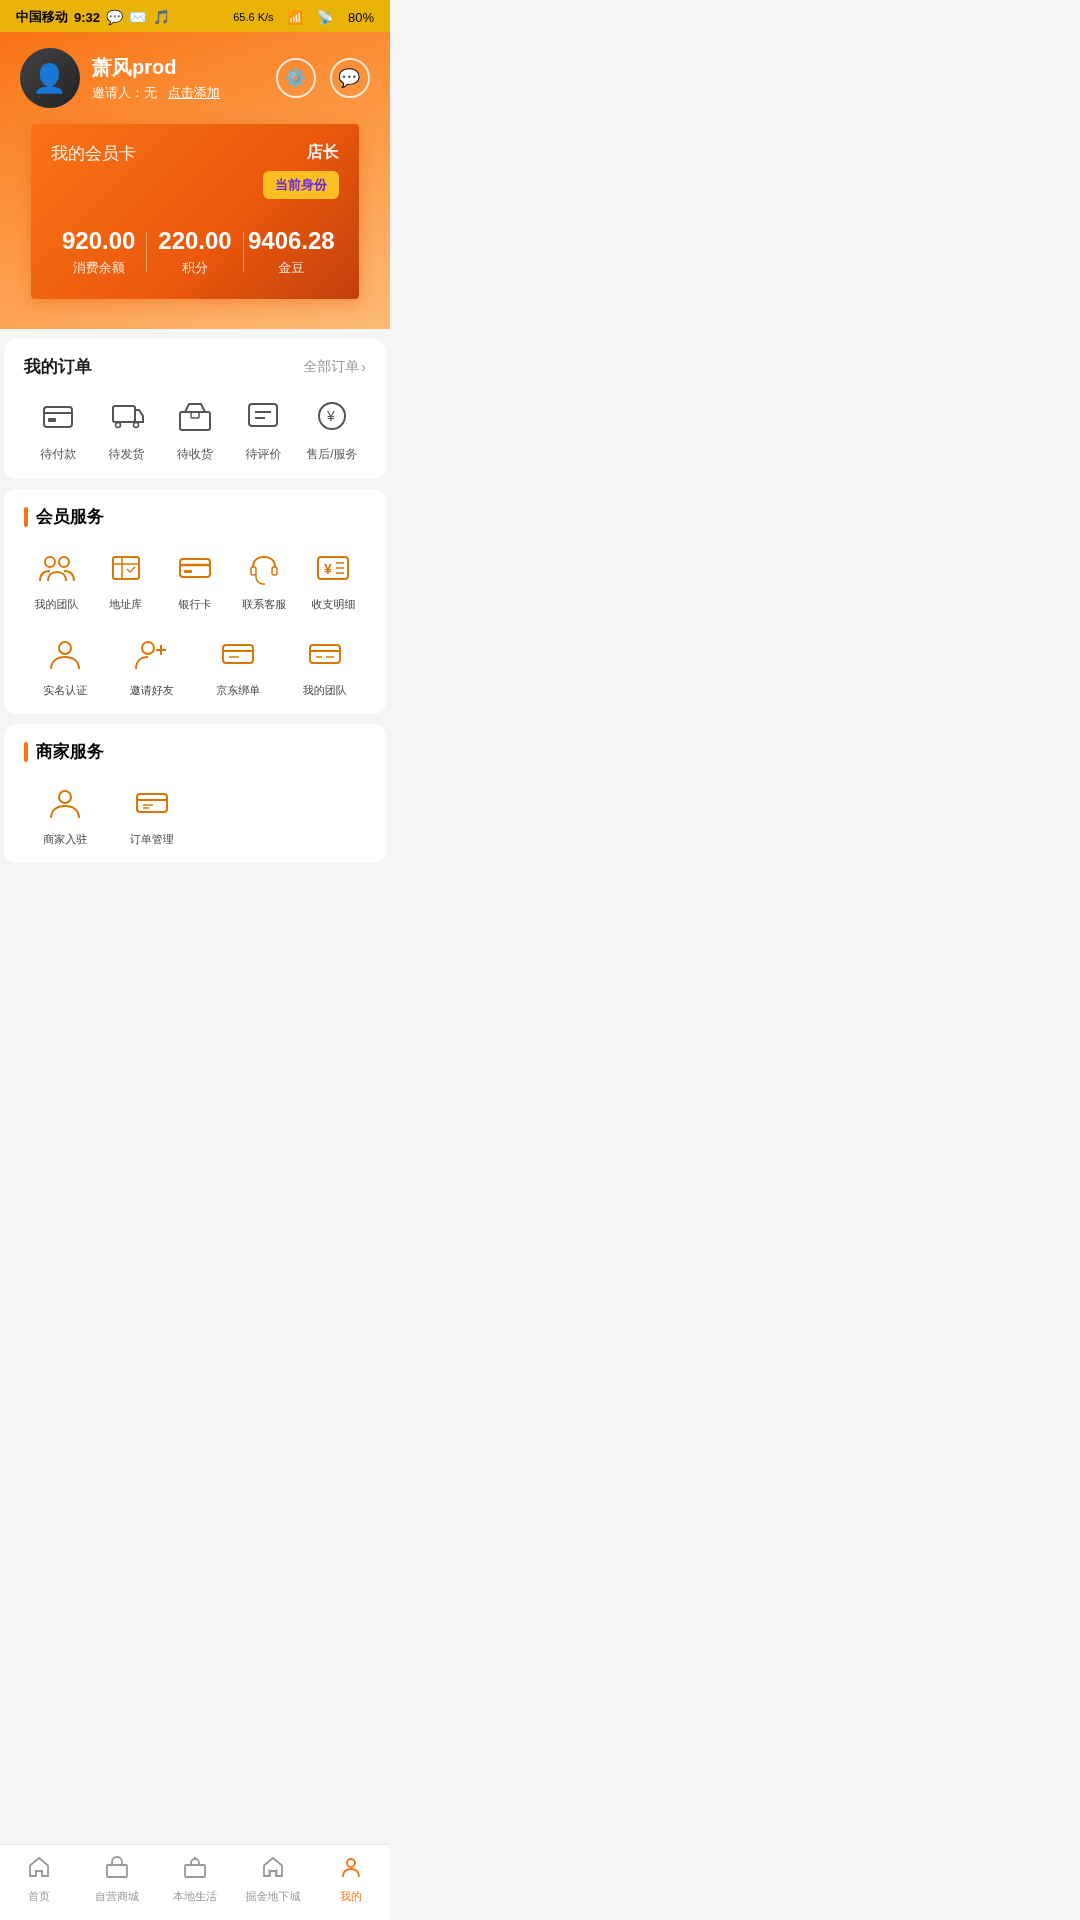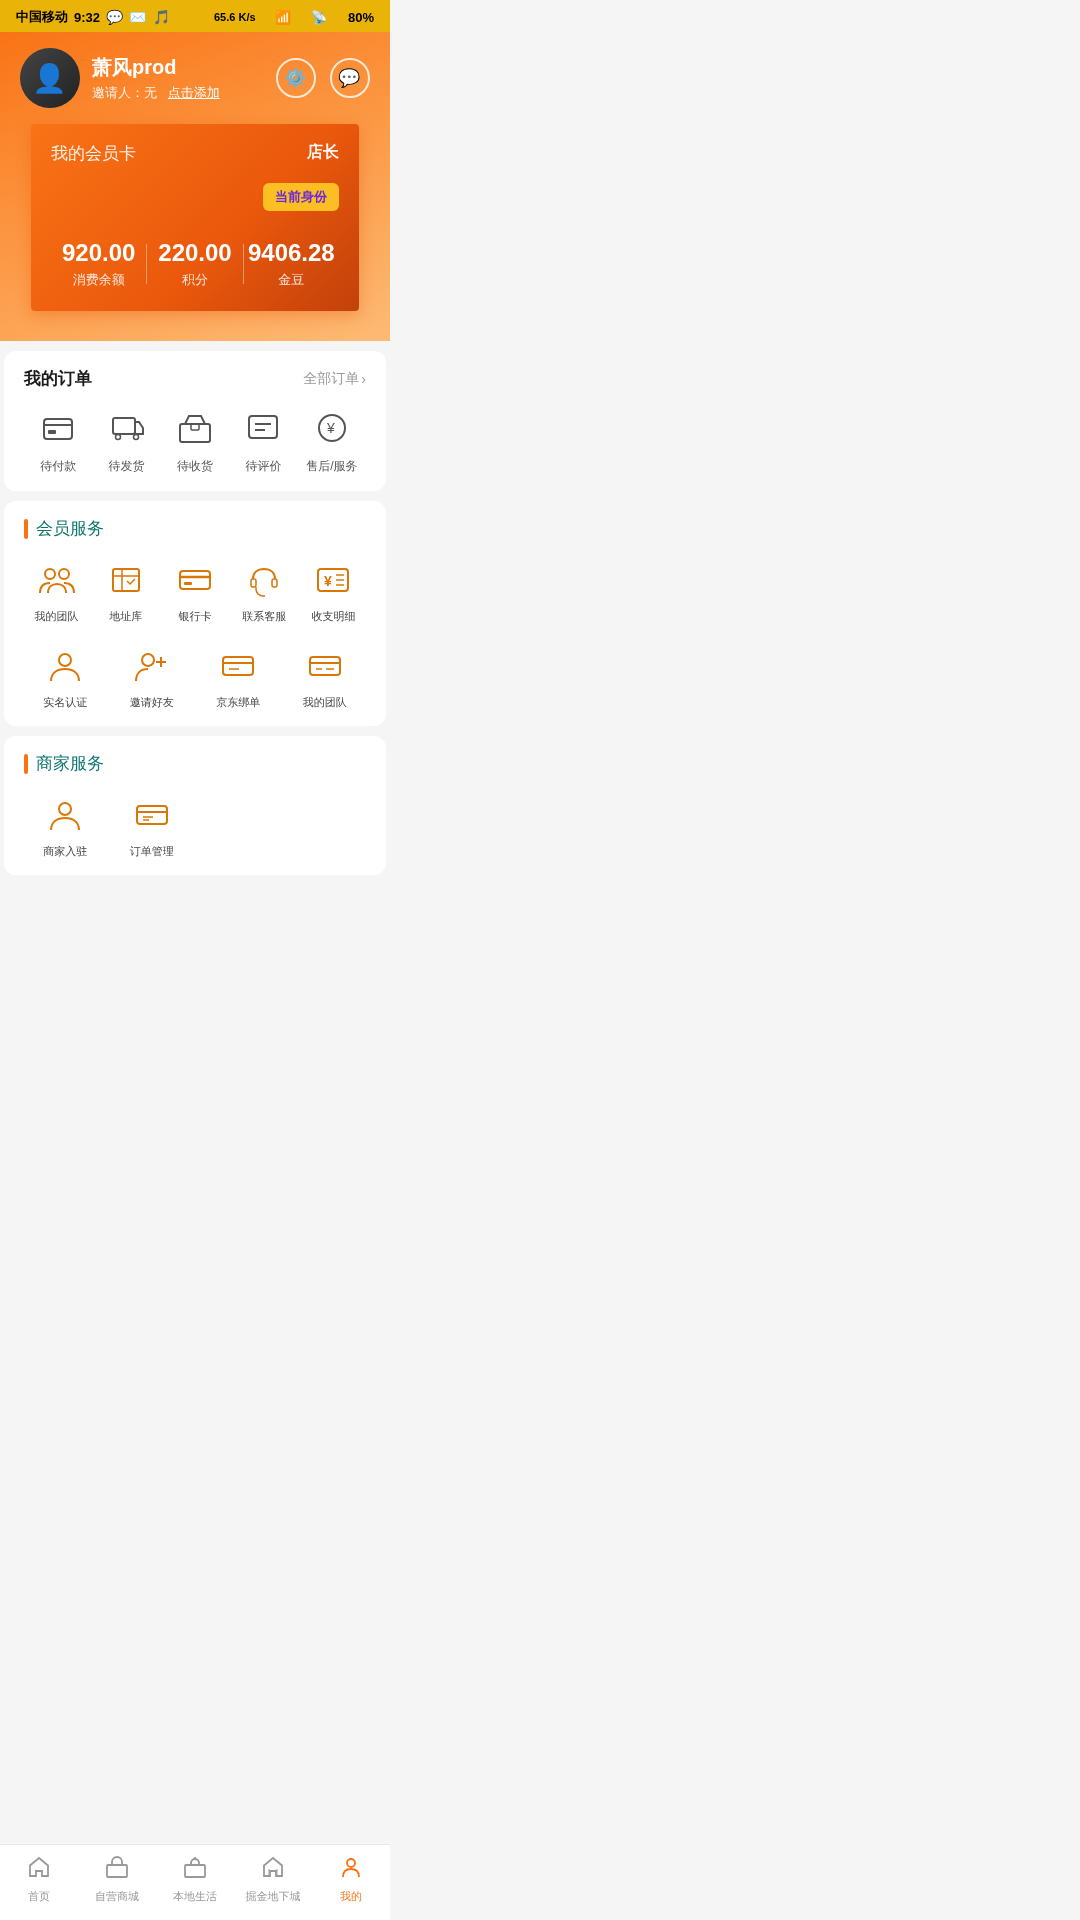--- a/index.html
+++ b/index.html
@@ -16,21 +16,21 @@
     .status-bar {
       background: #eab308;
       display: flex;
       justify-content: space-between;
       align-items: center;
       padding: 8px 16px 6px;
       font-size: 13px;
       color: #000;
     }
     .status-left { font-weight: 600; display: flex; align-items: center; gap: 6px; }
-    .status-right { display: flex; align-items: center; gap: 20px; font-weight: 700; }
+    .status-right { display: flex; align-items: center; gap: 14px; font-weight: 400; }
 
     
     .header-section {
       background: linear-gradient(160deg, #f97316 0%, #fb923c 40%, #fdba74 100%);
       padding: 16px 20px 30px;
     }
     .profile-row {
       display: flex;
       align-items: center;
       justify-content: space-between;
@@ -116,21 +116,21 @@
     }
     .card-title {
       font-size: 17px;
       color: rgba(255,255,255,0.9);
       font-weight: 500;
     }
     .card-right {
       display: flex;
       flex-direction: column;
       align-items: flex-end;
-      gap: 20px;
+      gap: 8px;
     }
     .store-manager-text {
       font-size: 16px;
       color: rgba(255,255,255,0.95);
       font-weight: 600;
     }
     .current-identity-btn {
       background: #fbbf24;
       color: #6d28d9;
       border: none;
@@ -235,22 +235,22 @@
       margin-bottom: 18px;
     }
     .title-accent {
       width: 4px;
       height: 20px;
       background: #f97316;
       border-radius: 2px;
     }
     .service-title {
       font-size: 17px;
-      font-weight: normal;
-      color: #0f766e;
+      font-weight: bold;
+      color: #000000;
     }
     .service-grid {
       display: grid;
       grid-template-columns: repeat(5, 1fr);
       gap: 16px 4px;
       margin-bottom: 16px;
     }
     .service-grid-4 {
       display: grid;
       grid-template-columns: repeat(4, 1fr);

